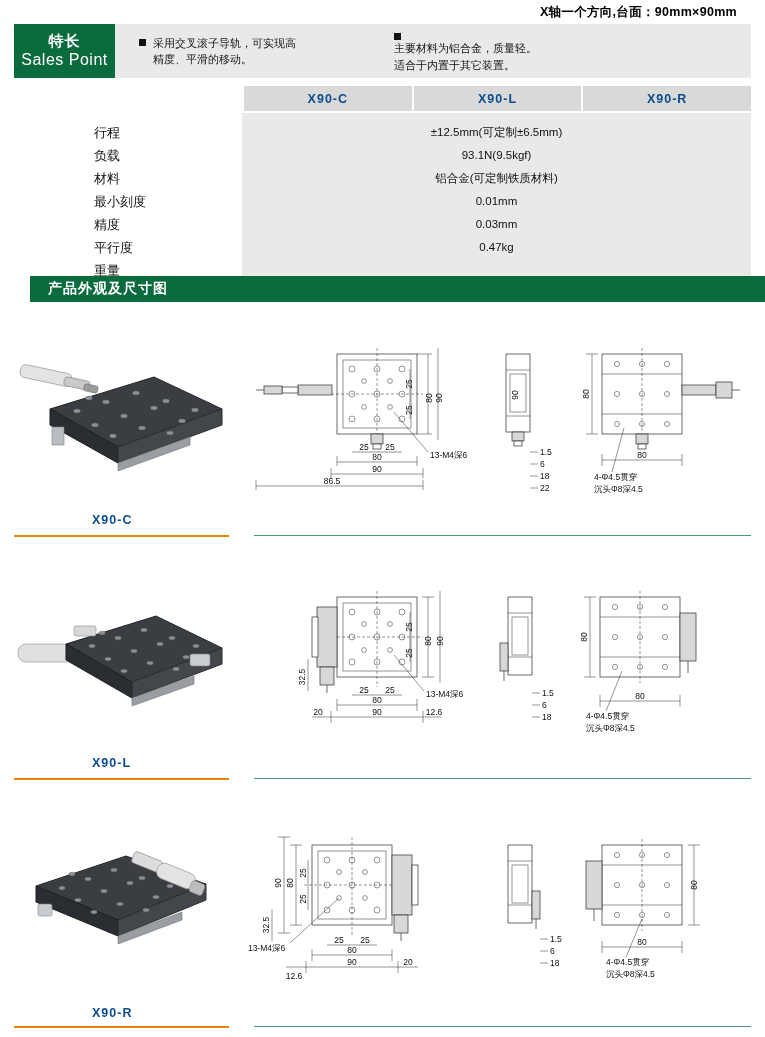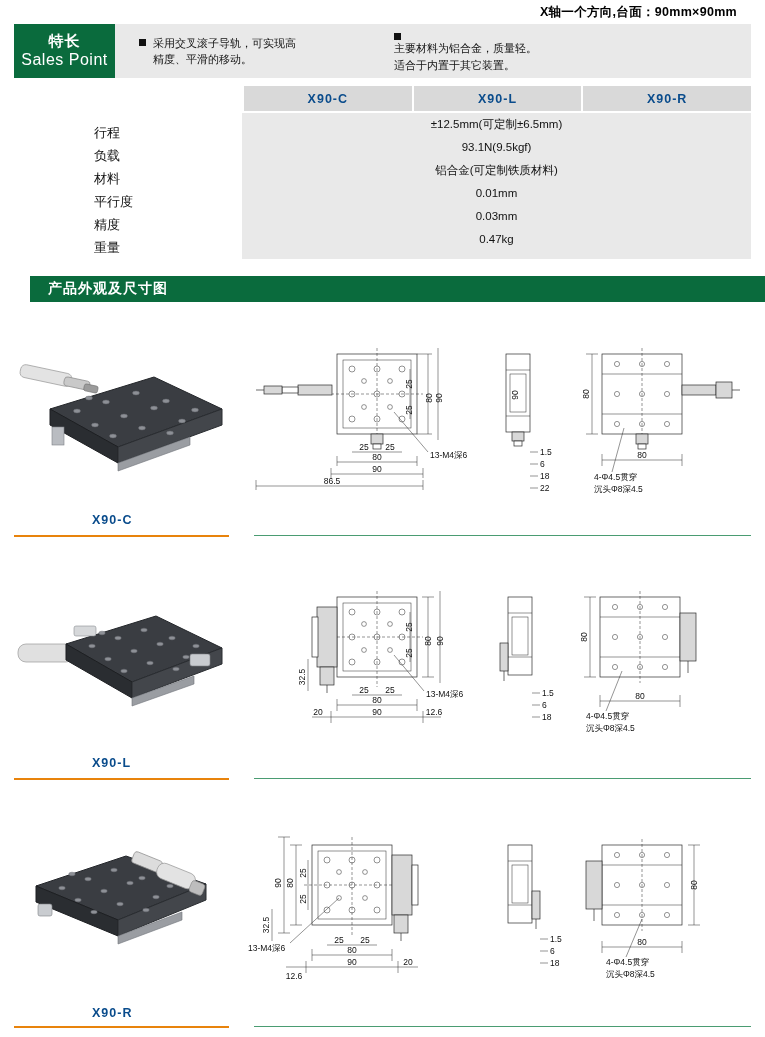--- a/index.html
+++ b/index.html
@@ -126,20 +126,21 @@
   .spec-labels .lbl {
     height: 23px;
     line-height: 23px;
     font-size: 13px;
     padding-left: 80px;
     color: #111;
   }
   .spec-values {
     flex: 1;
     background: #e9e9e9;
+    padding-top: 8px;
     padding-bottom: 8px;
   }
   .spec-values .val {
     height: 23px;
     line-height: 23px;
     font-size: 11.5px;
     text-align: center;
     color: #111;
   }
 
@@ -237,22 +238,23 @@
       <div class="blank"></div>
       <div class="col">X90-C</div>
       <div class="col">X90-L</div>
       <div class="col">X90-R</div>
     </div>
     <div class="spec-body">
       <div class="spec-labels">
         <div class="lbl">行程</div>
         <div class="lbl">负载</div>
         <div class="lbl">材料</div>
+        <div class="lbl">最小刻度</div>
+        <div class="lbl">精度</div>
         <div class="lbl">平行度</div>
-        <div class="lbl">精度</div>
         <div class="lbl">重量</div>
       </div>
       <div class="spec-values">
         <div class="val">±12.5mm(可定制±6.5mm)</div>
         <div class="val">93.1N(9.5kgf)</div>
         <div class="val">铝合金(可定制铁质材料)</div>
         <div class="val">0.01mm</div>
         <div class="val">0.03mm</div>
         <div class="val">0.47kg</div>
       </div>

